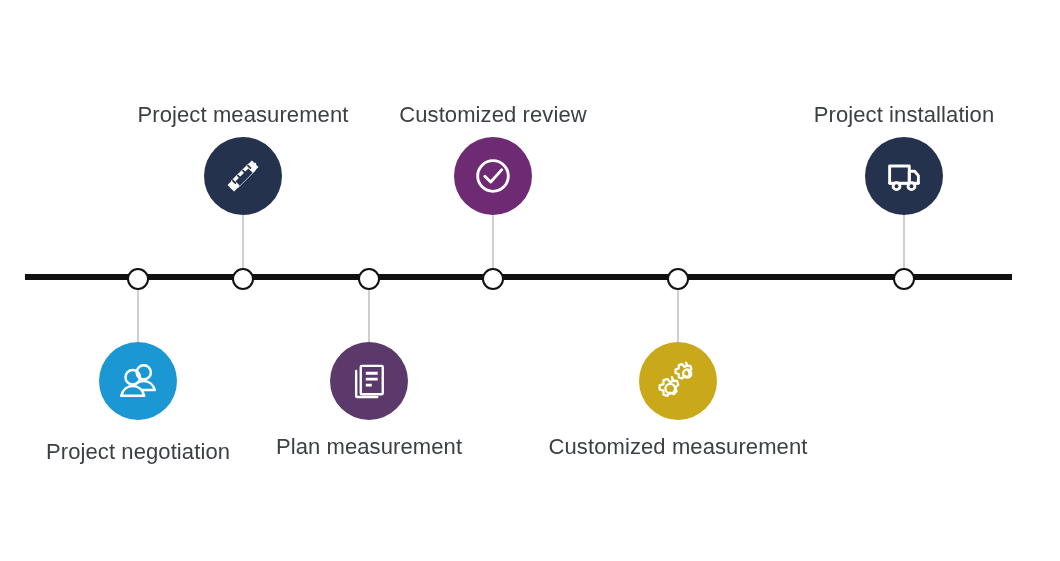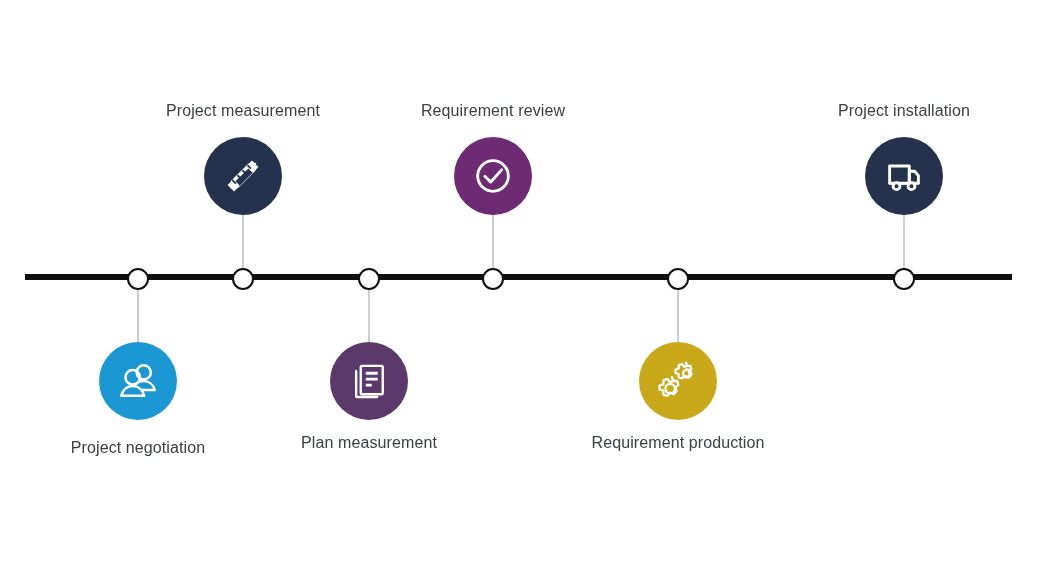--- a/index.html
+++ b/index.html
@@ -54,21 +54,21 @@
     display: flex;
     align-items: center;
     justify-content: center;
     z-index: 6;
   }
   .badge svg { display: block; }
   .label {
     position: absolute;
     transform: translateX(-50%);
     white-space: nowrap;
-    font-size: 16px;
+    font-size: 22px;
     color: #3c4043;
     letter-spacing: 0.1px;
     z-index: 7;
   }
 </style>
 </head>
 <body>
 
 <div id="stage">
 
@@ -126,35 +126,35 @@
   <div class="connector" style="left:493px; top:215px; height:64px;"></div>
   <div class="node" style="left:493px; top:279px;"></div>
   <div class="badge" style="left:493px; top:176px; background:#6E2A72;">
     <span>
       <svg width="46" height="46" viewBox="0 0 48 48" fill="none" stroke="#ffffff" stroke-width="3" stroke-linecap="round" stroke-linejoin="round">
         <circle cx="24" cy="24" r="16"></circle>
         <path d="M15.5 24.2 L21.6 30.3 L33 17.6"></path>
       </svg>
     </span>
   </div>
-  <div class="label" style="left:493px; top:102px;">Requirement review</div>
+  <div class="label" style="left:493px; top:102px;">Customized review</div>
 
   <div class="connector" style="left:678px; top:279px; height:63px;"></div>
   <div class="node" style="left:678px; top:279px;"></div>
   <div class="badge" style="left:678px; top:381px; background:#C9A81A;">
     <span>
       <svg width="48" height="48" viewBox="0 0 48 48" fill="none" stroke="#ffffff" stroke-width="2.3" stroke-linejoin="round">
         <path d="M33.4 5.6 l1.1 3.2 3.4 .1 .9 3.3 -2.6 2.2 1.2 3.2 -2.4 2.4 -3.2 -1.2 -2.2 2.6 -3.3 -.9 -.1 -3.4 -3.2 -1.1 0 -3.4 3.2 -1.1 .1 -3.4 3.3 -.9 2.2 2.6 3.2 -1.2z" transform="translate(-1.5,0)"></path>
         <circle cx="33.2" cy="16.6" r="4.1"></circle>
         <path d="M17.4 21.6 l1.3 3.8 4 .1 1.1 3.9 -3.1 2.6 1.4 3.8 -2.8 2.8 -3.8 -1.4 -2.6 3.1 -3.9 -1.1 -.1 -4 -3.8 -1.3 0 -4 3.8 -1.3 .1 -4 3.9 -1.1 2.6 3.1 3.8 -1.4z" transform="translate(0.5,-1.5)"></path>
         <circle cx="16.2" cy="31.6" r="4.8"></circle>
       </svg>
     </span>
   </div>
-  <div class="label" style="left:678px; top:434px;">Requirement production</div>
+  <div class="label" style="left:678px; top:434px;">Customized measurement</div>
 
   <div class="connector" style="left:904px; top:215px; height:64px;"></div>
   <div class="node" style="left:904px; top:279px;"></div>
   <div class="badge" style="left:904px; top:176px; background:#25324D;">
     <span>
       <svg width="46" height="46" viewBox="0 0 48 48" fill="none" stroke="#ffffff" stroke-width="3" stroke-linejoin="round" stroke-linecap="round">
         <path d="M9 13.5 h20.5 v18 H9 z"></path>
         <path d="M29.5 19 h5.6 L39 23.6 v7.9 h-9.5 z"></path>
         <path d="M9 31.5 H39" stroke-width="2.6"></path>
         <circle cx="16.2" cy="34.6" r="3.6" fill="#25324D"></circle>

